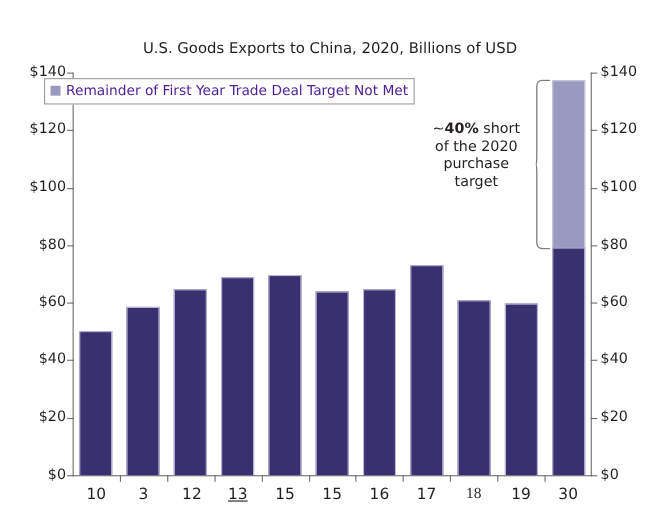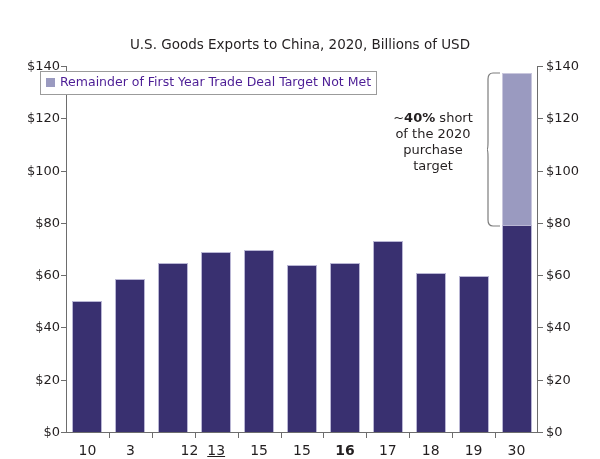--- a/index.html
+++ b/index.html
@@ -163,33 +163,33 @@
         <div class="bar-group" style="left: 435.527px; width: 30.0364px; height: 359.464px;">
           <div class="seg seg-actual" style="bottom: 0px; height: 206.529px;"></div>
           <div class="seg seg-remainder" style="bottom: 206.529px; height: 152.936px;"></div>
         </div>
       </div>
     <div id="xaxis">
         <div class="xlab" style="left: 0px; width: 42.9091px;">10</div>
         <div class="xtick" style="left: 42.9091px;"></div>
         <div class="xlab" style="left: 42.9091px; width: 42.9091px;">3</div>
         <div class="xtick" style="left: 85.8182px;"></div>
-        <div class="xlab" style="left: 102px; width: 42.9091px;">12</div>
+        <div class="xlab" style="left: 87px; width: 42.9091px;">12</div>
         <div class="xtick" style="left: 128.727px;"></div>
         <div class="xlab" style="left: 128.727px; width: 42.9091px; text-decoration: underline;">13</div>
         <div class="xtick" style="left: 171.636px;"></div>
         <div class="xlab" style="left: 171.636px; width: 42.9091px;">15</div>
         <div class="xtick" style="left: 214.545px;"></div>
         <div class="xlab" style="left: 214.545px; width: 42.9091px;">15</div>
         <div class="xtick" style="left: 257.455px;"></div>
-        <div class="xlab" style="left: 257.455px; width: 42.9091px; font-weight: bold;">16</div>
+        <div class="xlab" style="left: 257.455px; width: 42.9091px;">16</div>
         <div class="xtick" style="left: 300.364px;"></div>
         <div class="xlab" style="left: 300.364px; width: 42.9091px;">17</div>
         <div class="xtick" style="left: 343.273px;"></div>
-        <div class="xlab" style="left: 343.273px; width: 42.9091px;">18</div>
+        <div class="xlab" style="left: 343.273px; width: 42.9091px; font-family: Liberation Serif, serif;">18</div>
         <div class="xtick" style="left: 386.182px;"></div>
         <div class="xlab" style="left: 386.182px; width: 42.9091px;">19</div>
         <div class="xtick" style="left: 429.091px;"></div>
         <div class="xlab" style="left: 429.091px; width: 42.9091px;">30</div>
       </div>
   </div>
 
   <div class="legend">
     <div class="legend-row">
       <span class="swatch sw-remainder"></span>

